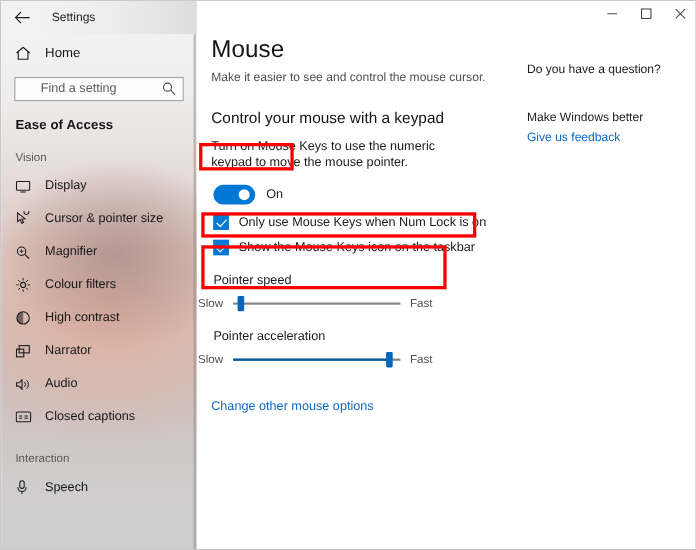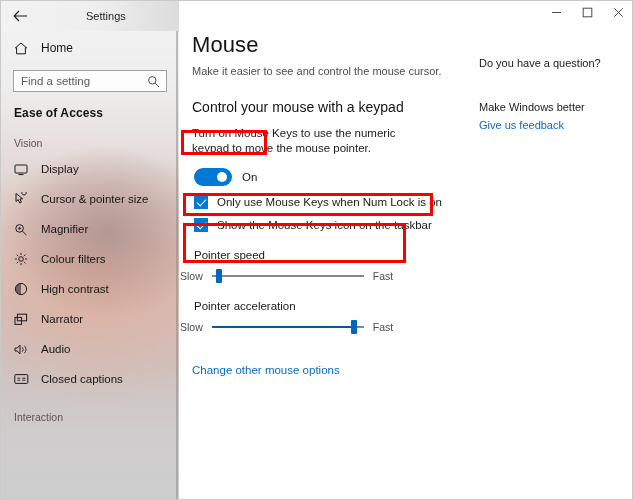--- a/index.html
+++ b/index.html
@@ -21,21 +21,20 @@
   .titlebar {
     position: absolute; top: 0; left: 0;
     width: 633px; height: 30px;
     display: flex; align-items: center;
     z-index: 40;
   }
   .tb-left {
     width: 178px; height: 30px;
     display: flex; align-items: center;
     background: linear-gradient(to right, #f3f3f3 0%, #eeeeee 55%, #dcdcdc 100%);
-    gap: 39px;
   }
   .back-btn {
     width: 38px; height: 30px;
     display: flex; align-items: center; justify-content: center;
     color: #1b1b1b; font-size: 13px;
   }
   .tb-title {
     font-size: 11px; color: #1f1f1f;
     margin-left: 8px;
   }
@@ -83,21 +82,21 @@
     position: relative;
     height: 22px; width: 154px;
     background: rgba(255,255,255,0.88);
     border: 1px solid #a0a0a0;
     display: flex; align-items: center;
   }
   .search-box input {
     border: 0; outline: 0; background: transparent;
     font-family: "Liberation Sans", sans-serif;
     font-size: 11.5px; color: #2b2b2b;
-    padding-left: 7px; width: 128px; height: 20px;
+    padding-left: 23px; width: 128px; height: 20px;
   }
   .search-box input::placeholder { color: #5b5b5b; }
   .search-ic {
     position: absolute; right: 6px; top: 3px;
     color: #4a4a4a;
   }
 
   .cat-title {
     font-size: 12px; font-weight: bold; color: #141414;
     padding: 14px 0 0 13px; letter-spacing: .1px;
@@ -374,20 +373,29 @@
           <svg width="15" height="12" viewBox="0 0 15 12">
             <rect x="0.8" y="1.6" width="13" height="8.8" rx="1" fill="none" stroke="#1b1b1b" stroke-width="1"></rect>
             <path d="M3.4 5.2 H6.2 M3.4 7.2 H6.2 M8.2 5.2 H11.4 M8.2 7.2 H11.4" stroke="#1b1b1b" stroke-width="0.9"></path>
           </svg>
         </span>
         <span class="lbl">Closed captions</span>
       </div>
 
       <div class="group-label">Interaction</div>
 
+      <div class="nav-item">
+        <span class="ic">
+          <svg width="12" height="14" viewBox="0 0 12 14">
+            <rect x="4" y="1" width="4" height="7" rx="2" fill="none" stroke="#1b1b1b" stroke-width="1"></rect>
+            <path d="M2.2 7 a3.8 3.8 0 0 0 7.6 0 M6 10.8 V13" fill="none" stroke="#1b1b1b" stroke-width="1"></path>
+          </svg>
+        </span>
+        <span class="lbl">Speech</span>
+      </div>
 
       <div class="nav-item">
         
         
       </div>
 
     </div>
   </div>
 
   <div class="content">

